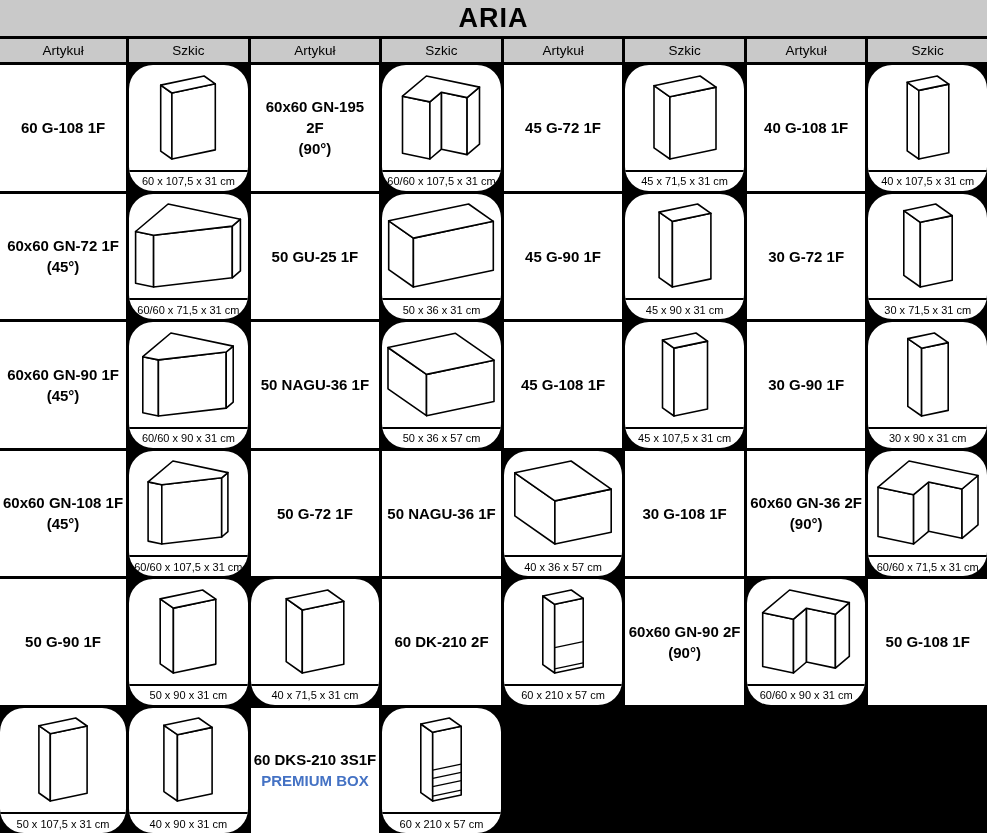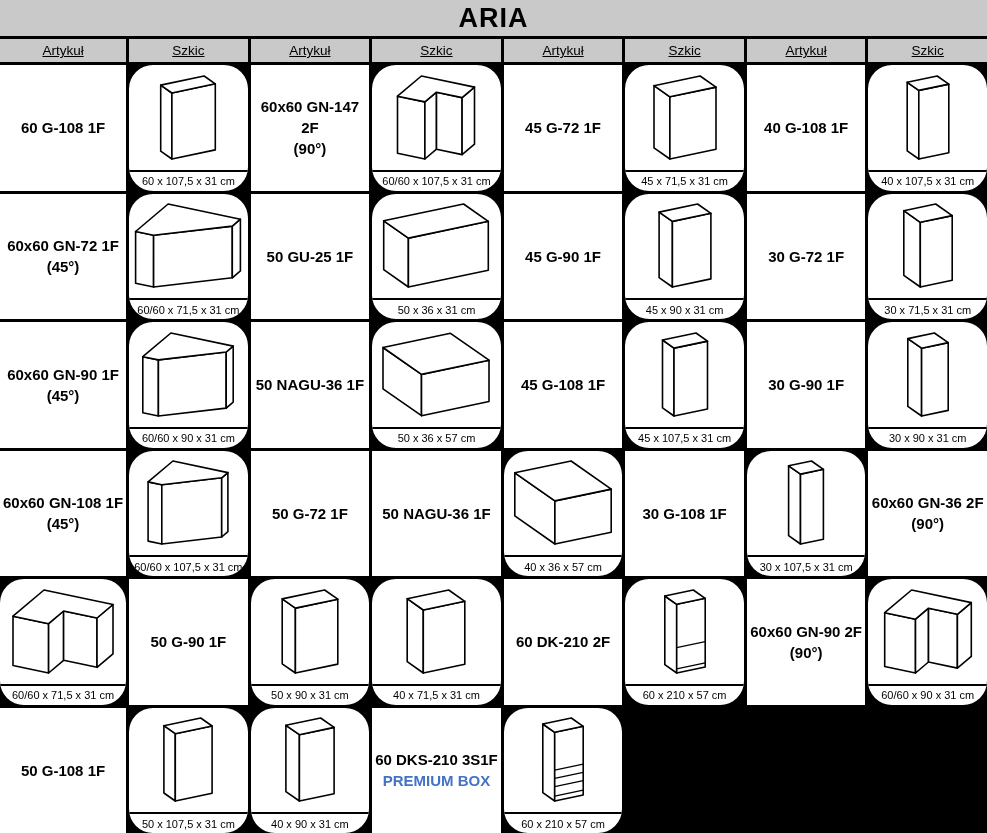--- a/index.html
+++ b/index.html
@@ -25,21 +25,20 @@
     display:grid;
     grid-template-columns:repeat(8,1fr);
     grid-template-rows:23px repeat(6,1fr);
     gap:3px;
     background:var(--line);
   }
   .hcell{
     background:var(--header-bg);
     display:flex;align-items:center;justify-content:center;
     font-size:13.5px;
-    text-decoration:underline;
   }
   .acell{
     background:#fff;
     display:flex;flex-direction:column;align-items:center;justify-content:center;
     text-align:center;font-weight:bold;font-size:15px;line-height:1.4;
     padding:2px 3px;
   }
   .aline{white-space:nowrap;}
   .accent{color:var(--premium-blue);}
   .scell{
@@ -81,21 +80,21 @@
         <div class="scanvas">
           <svg width="118" height="95">
             <polygon points="42.9,23.0 31.7,15.1 31.7,81.2 42.9,89.0" fill="#ffffff" stroke="#000000" stroke-width="1.6" stroke-linejoin="round"></polygon>
             <polygon points="42.9,23.0 86.3,13.8 86.3,79.9 42.9,89.0" fill="#ffffff" stroke="#000000" stroke-width="1.6" stroke-linejoin="round"></polygon>
             <polygon points="42.9,23.0 86.3,13.8 75.1,6.0 31.7,15.1" fill="#ffffff" stroke="#000000" stroke-width="1.6" stroke-linejoin="round"></polygon>
           </svg>
         </div>
         <div class="dims">60 x 107,5 x 31 cm</div>
       </div>
       <div class="acell">
-        <div class="aline">60x60 GN-147</div>
+        <div class="aline">60x60 GN-195</div>
         <div class="aline">2F</div>
         <div class="aline">(90°)</div>
       </div>
       <div class="scell">
         <div class="scanvas">
           <svg width="118" height="95">
             <polygon points="20.5,26.2 47.9,31.9 47.9,89.0 20.5,83.2" fill="#ffffff" stroke="#000000" stroke-width="1.6" stroke-linejoin="round"></polygon>
             <polygon points="47.9,31.9 59.5,22.2 59.5,79.2 47.9,89.0" fill="#ffffff" stroke="#000000" stroke-width="1.6" stroke-linejoin="round"></polygon>
             <polygon points="59.5,22.2 85.1,27.6 85.1,84.6 59.5,79.2" fill="#ffffff" stroke="#000000" stroke-width="1.6" stroke-linejoin="round"></polygon>
             <polygon points="85.1,27.6 97.5,17.1 97.5,74.2 85.1,84.6" fill="#ffffff" stroke="#000000" stroke-width="1.6" stroke-linejoin="round"></polygon>
@@ -264,30 +263,20 @@
           <svg width="118" height="95">
             <polygon points="50.9,45.9 10.8,17.8 10.8,60.9 50.9,89.0" fill="#ffffff" stroke="#000000" stroke-width="1.6" stroke-linejoin="round"></polygon>
             <polygon points="50.9,45.9 107.2,34.1 107.2,77.2 50.9,89.0" fill="#ffffff" stroke="#000000" stroke-width="1.6" stroke-linejoin="round"></polygon>
             <polygon points="50.9,45.9 107.2,34.1 67.1,6.0 10.8,17.8" fill="#ffffff" stroke="#000000" stroke-width="1.6" stroke-linejoin="round"></polygon>
           </svg>
         </div>
         <div class="dims">40 x 36 x 57 cm</div>
       </div>
       <div class="acell">
         <div class="aline">30 G-108 1F</div>
-      </div>
-      <div class="scell">
-        <div class="scanvas">
-          <svg width="118" height="95">
-            <polygon points="53.5,19.1 41.6,10.8 41.6,80.7 53.5,89.0" fill="#ffffff" stroke="#000000" stroke-width="1.6" stroke-linejoin="round"></polygon>
-            <polygon points="53.5,19.1 76.4,14.3 76.4,84.2 53.5,89.0" fill="#ffffff" stroke="#000000" stroke-width="1.6" stroke-linejoin="round"></polygon>
-            <polygon points="53.5,19.1 76.4,14.3 64.5,6.0 41.6,10.8" fill="#ffffff" stroke="#000000" stroke-width="1.6" stroke-linejoin="round"></polygon>
-          </svg>
-        </div>
-        <div class="dims">30 x 107,5 x 31 cm</div>
       </div>
       <div class="acell">
         <div class="aline">60x60 GN-36 2F</div>
         <div class="aline">(90°)</div>
       </div>
       <div class="scell">
         <div class="scanvas">
           <svg width="118" height="95">
             <polygon points="9.0,32.2 44.6,39.7 44.6,89.0 9.0,81.5" fill="#ffffff" stroke="#000000" stroke-width="1.6" stroke-linejoin="round"></polygon>
             <polygon points="44.6,39.7 59.6,27.0 59.6,76.3 44.6,89.0" fill="#ffffff" stroke="#000000" stroke-width="1.6" stroke-linejoin="round"></polygon>

